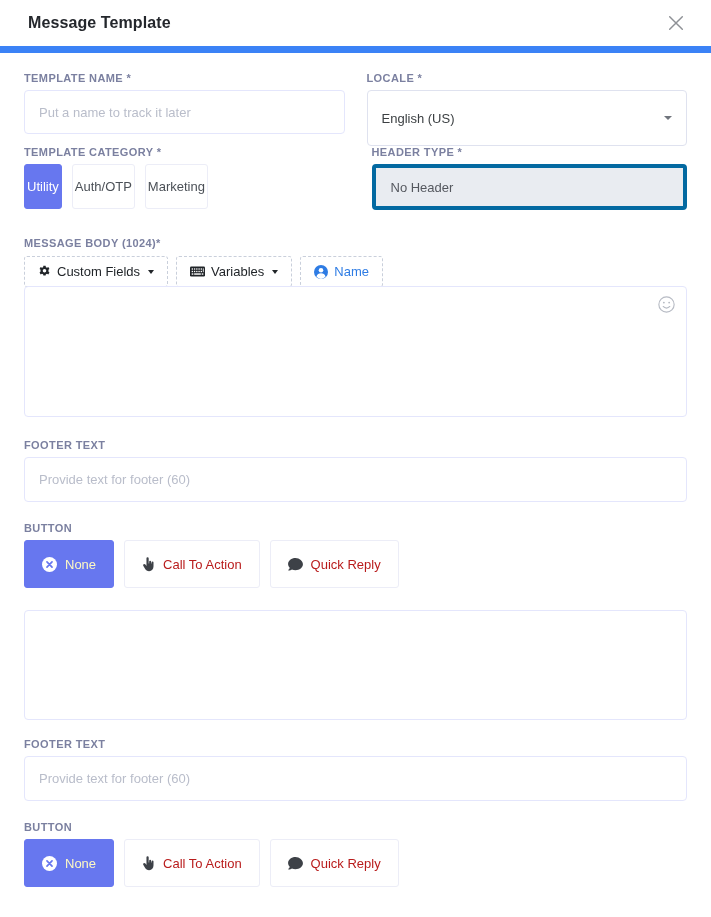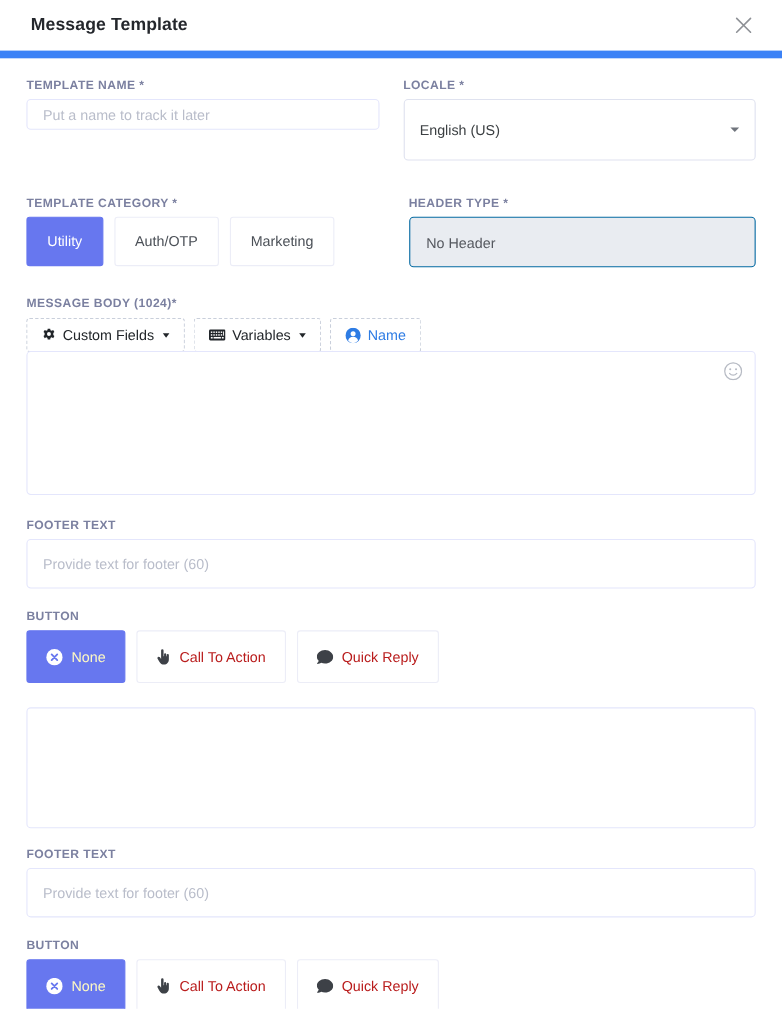--- a/index.html
+++ b/index.html
@@ -12,40 +12,40 @@
   .modal-title { font-size:16px; font-weight:bold; color:#24272c; letter-spacing:.1px; }
   .close-btn { background:none; border:none; cursor:pointer; padding:4px; display:flex; align-items:center; }
 
   .modal-body { padding:19px 24px 0 24px; flex:1; }
 
   .row { display:flex; gap:22px; }
   .col { flex:1; min-width:0; }
 
   label.f-label { display:block; font-size:11px; color:#7b80a0; letter-spacing:.4px; margin-bottom:6px; font-weight:bold; }
 
-  .text-input { width:100%; height:28px; border:1px solid #e4e6fc; border-radius:4px; padding:0 14px;
+  .text-input { width:100%; height:44px; border:1px solid #e4e6fc; border-radius:4px; padding:0 14px;
     font-size:13px; color:#495057; outline:none; font-family:"Liberation Sans", sans-serif; background:#fff; }
   .text-input::placeholder { color:#b9bdca; opacity:1; }
 
   .select-box { width:100%; height:56px; border:1px solid #dfe2ef; border-radius:4px; padding:0 14px;
     display:flex; align-items:center; justify-content:space-between; font-size:13px; color:#3c4043; background:#fff; cursor:pointer; }
   .sel-caret { width:0; height:0; border-left:4px solid transparent; border-right:4px solid transparent; border-top:4px solid #70757d; }
 
-  .mb33 { margin-bottom:33px; }
+  .mb33 { }
   .mb27 { margin-bottom:27px;gap:32px; }
   .mb22 { margin-bottom:22px; }
   .mb20 { margin-bottom:20px; }
   .mb18 { margin-bottom:18px; }
 
   .btn-row { display:flex; gap:10px; }
-  .cat-btn { height:45px; padding:0 18px; font-size:13px; border-radius:3px; cursor:pointer;
+  .cat-btn { height:45px; padding:0 2px; font-size:13px; border-radius:3px; cursor:pointer;
     background:#fff; border:1px solid #ecedf7; color:#4b5057; font-family:"Liberation Sans", sans-serif; }
   .cat-btn.selected { background:#6777ef; border-color:#6777ef; color:#fff; }
 
-  .disabled-field { width:100%; height:46px; background:#e9ecf1; border:1px solid #0369a1; border-radius:4px;
+  .disabled-field { width:100%; height:46px; background:#e9ecf1; border:4px solid #0369a1; border-radius:4px;
     display:flex; align-items:center; padding:0 15px; font-size:13px; color:#55585f; }
 
   .toolbar { display:flex; gap:8px; margin-top:7px; }
   .tool-btn { height:31px; display:inline-flex; align-items:center; gap:6px; padding:0 13px;
     border:1px dashed #c9cfdb; border-radius:3px; background:#fff; font-size:13px; color:#212529;
     cursor:pointer; font-family:"Liberation Sans", sans-serif; }
   .tool-btn.blue { color:#2e7ce4; }
   .tool-caret { width:0; height:0; border-left:3.5px solid transparent; border-right:3.5px solid transparent; border-top:4px solid #212529; margin-left:2px; }
 
   .ta-wrap { position:relative; margin-top:-1px; }

